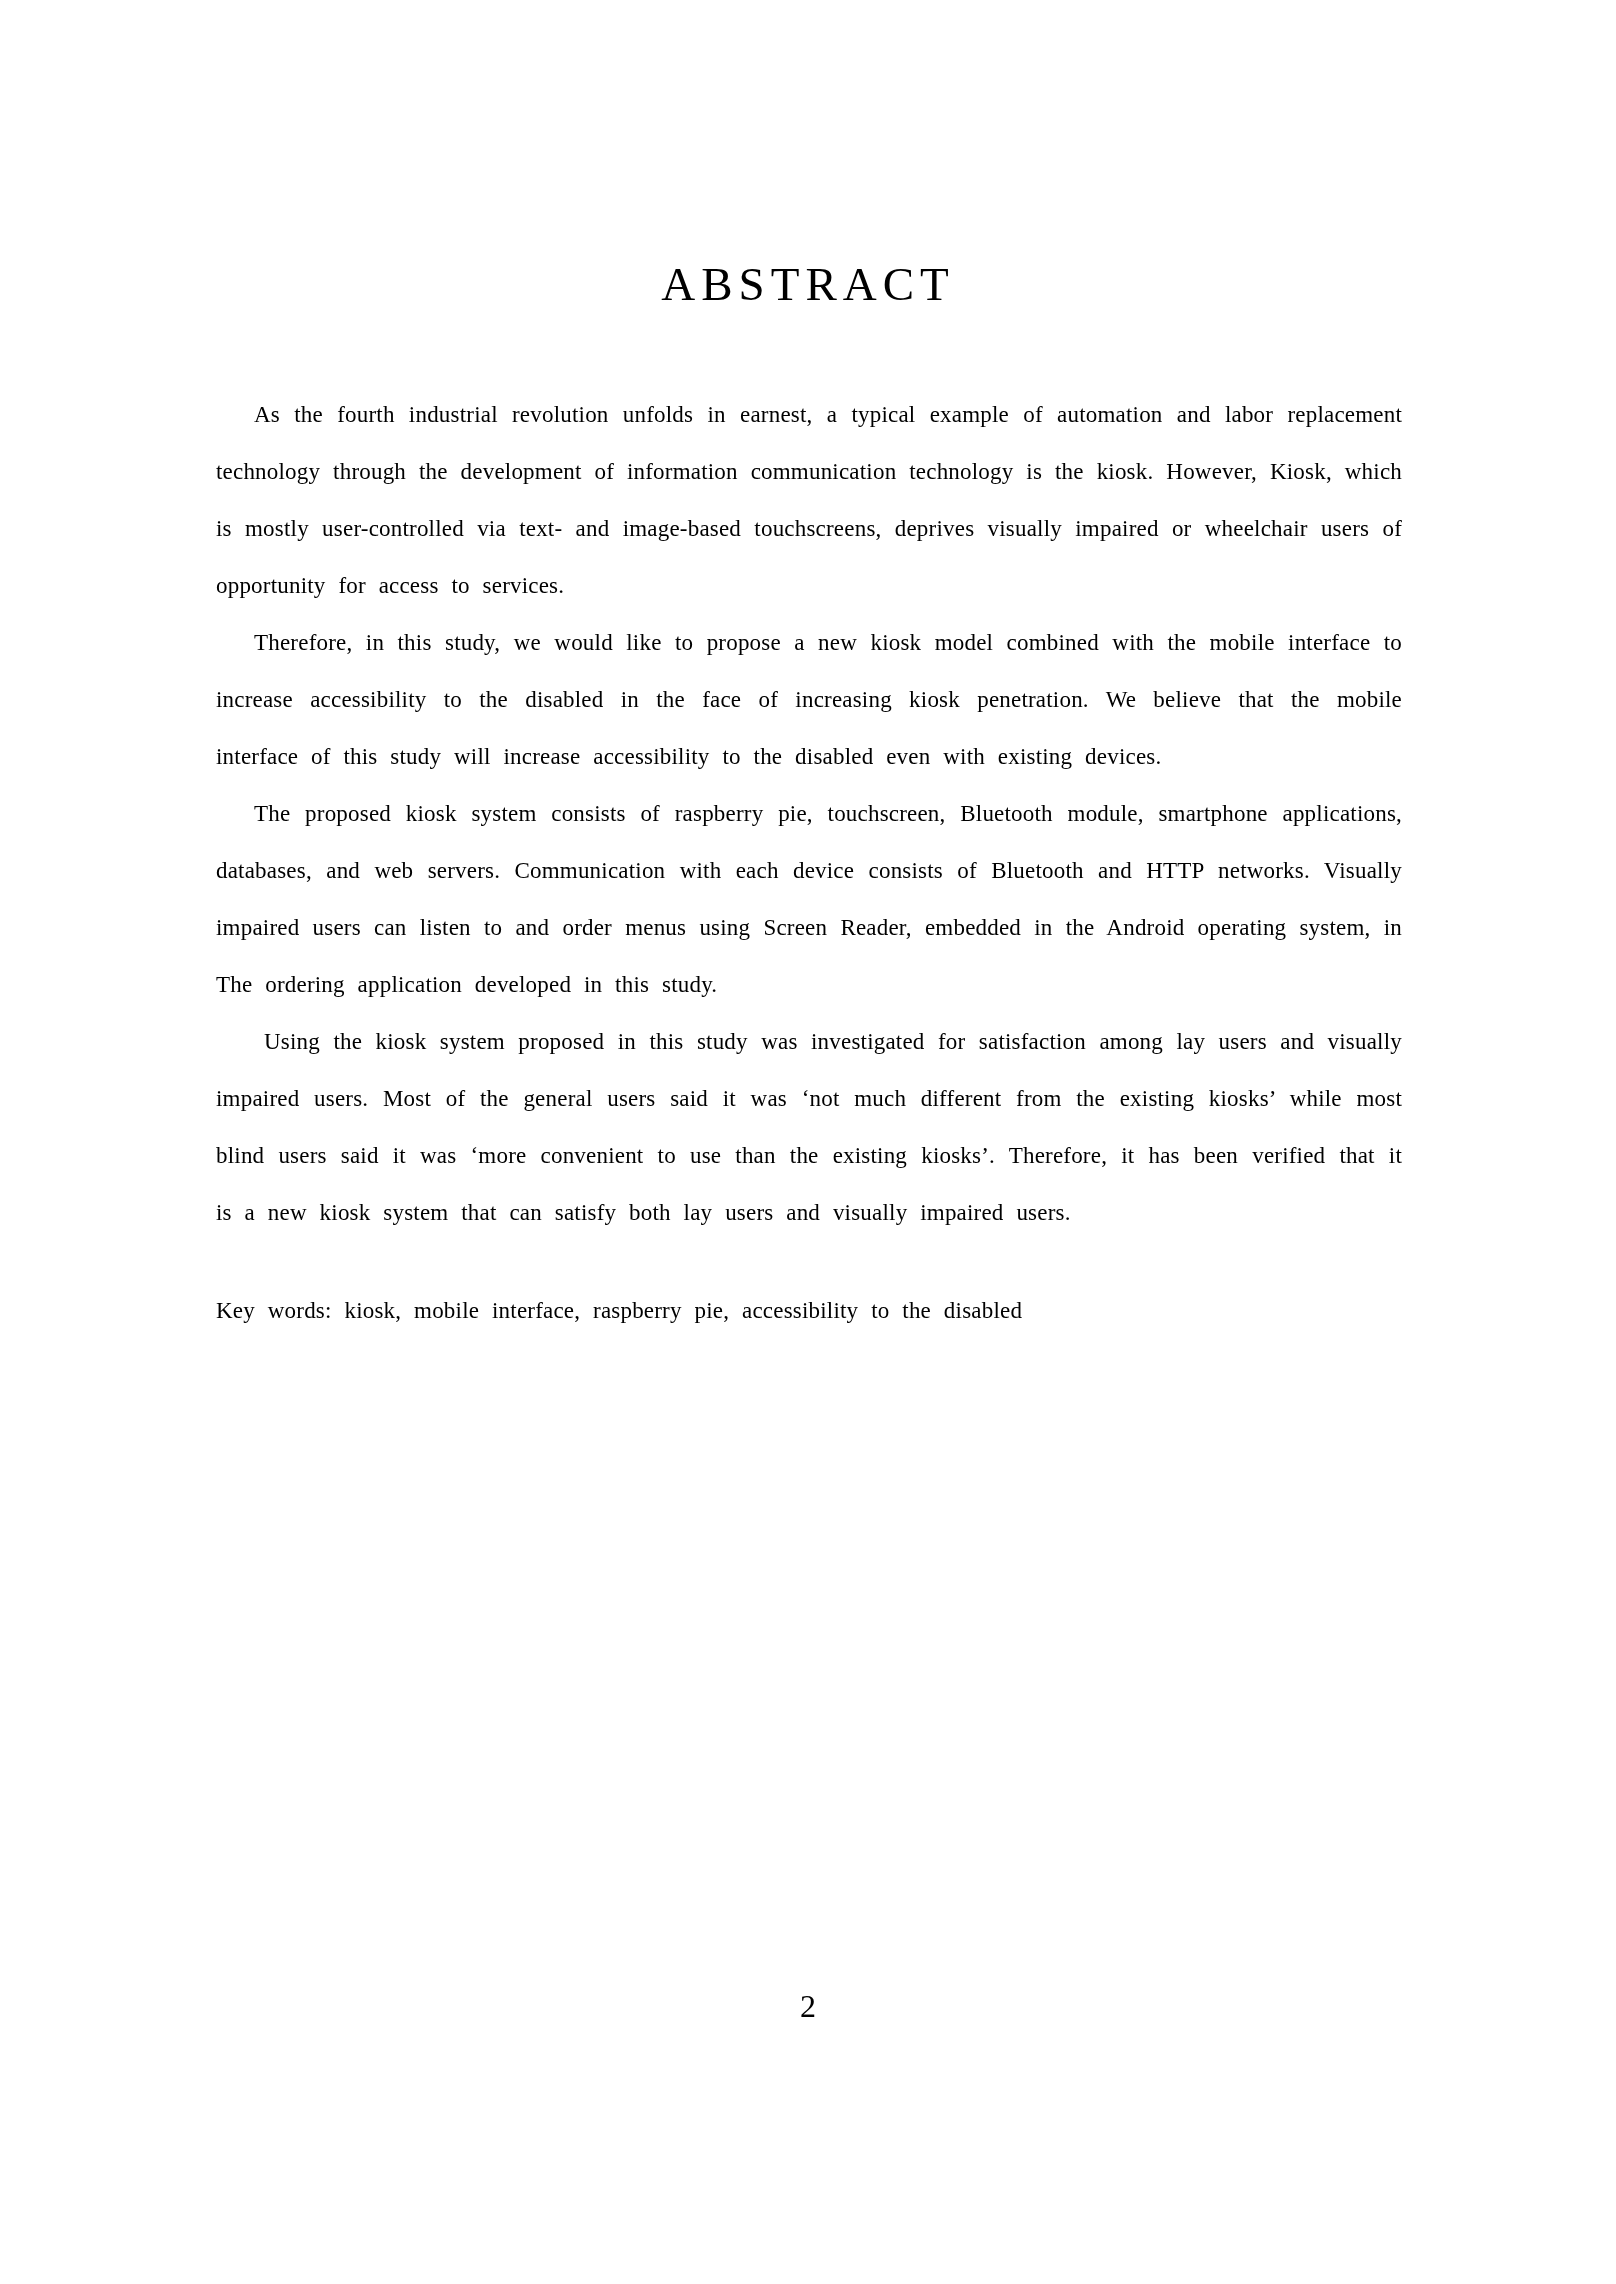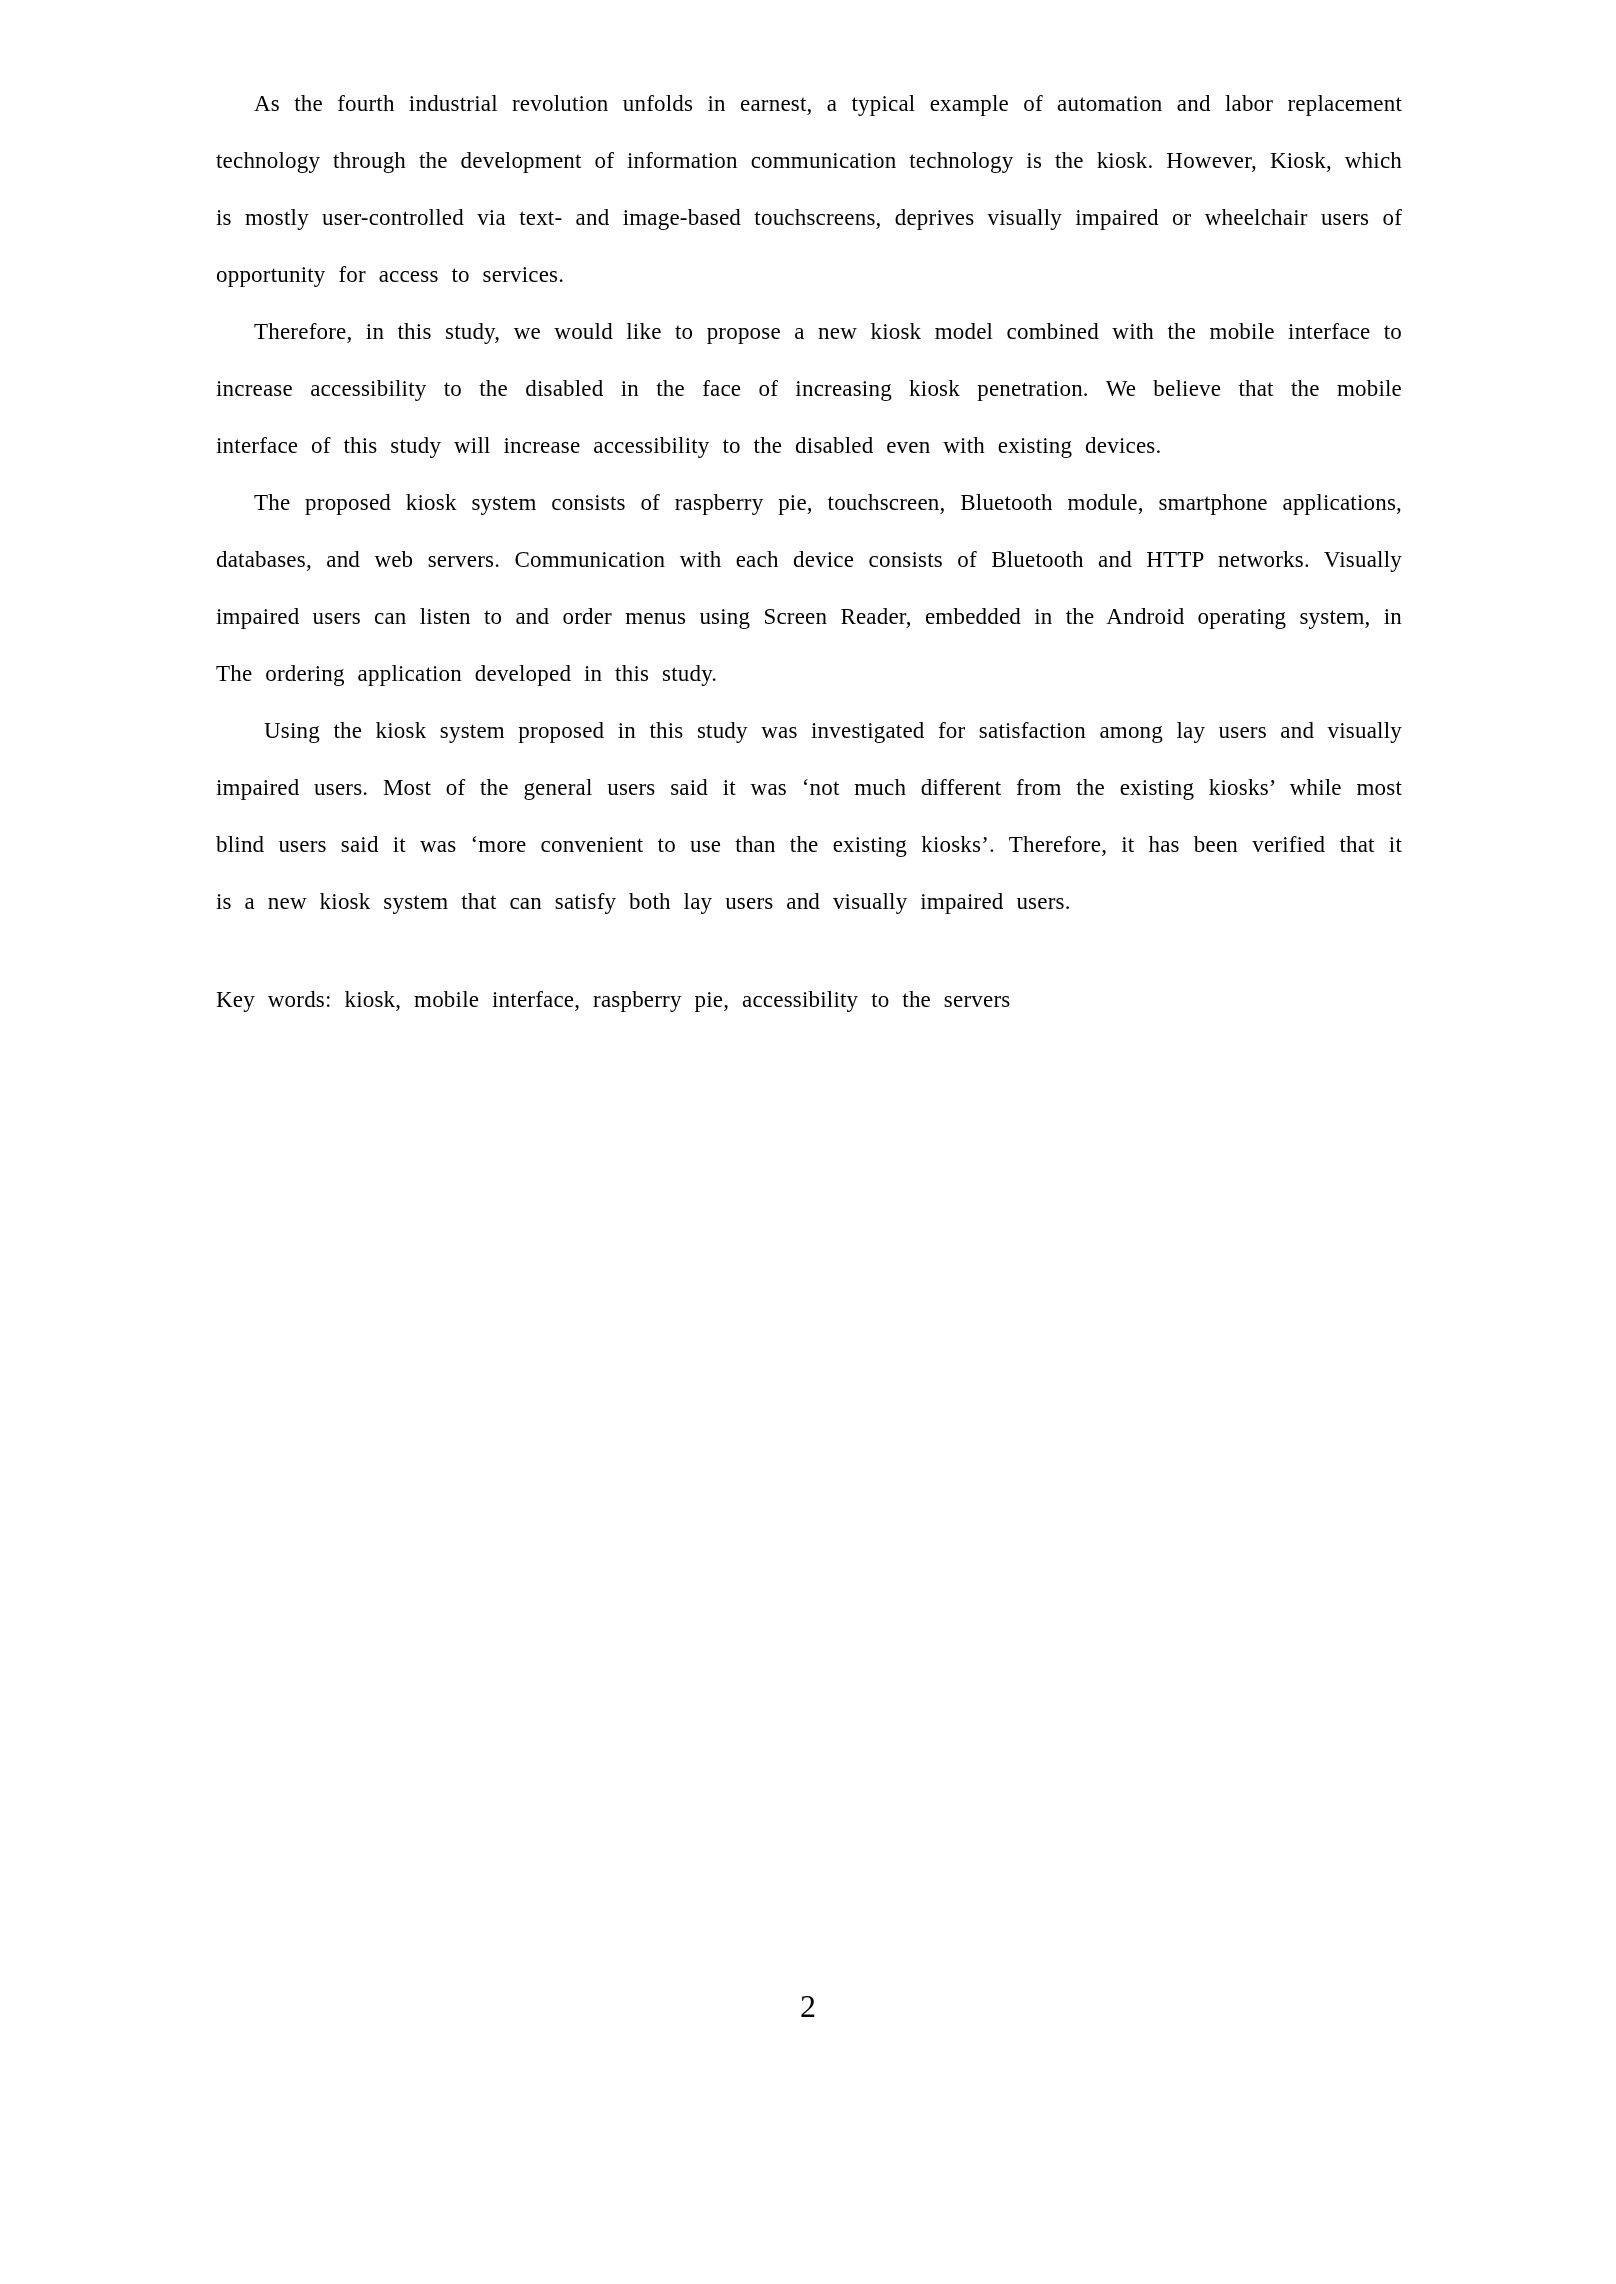--- a/index.html
+++ b/index.html
@@ -57,24 +57,25 @@
     width: 100%;
     text-align: center;
     font-size: 32px;
     line-height: 38px;
   }
 </style>
 </head>
 <body>
 
 <div class="page">
+  <h1 class="title">ABSTRACT</h1>
 
   <div class="content">
     <p class="para">As the fourth industrial revolution unfolds in earnest, a typical example of automation and labor replacement technology through the development of information communication technology is the kiosk. However, Kiosk, which is mostly user-controlled via text- and image-based touchscreens, deprives visually impaired or wheelchair users of opportunity for access to services.</p>
     <p class="para">Therefore, in this study, we would like to propose a new kiosk model combined with the mobile interface to increase accessibility to the disabled in the face of increasing kiosk penetration. We believe that the mobile interface of this study will increase accessibility to the disabled even with existing devices.</p>
     <p class="para">The proposed kiosk system consists of raspberry pie, touchscreen, Bluetooth module, smartphone applications, databases, and web servers. Communication with each device consists of Bluetooth and HTTP networks. Visually impaired users can listen to and order menus using Screen Reader, embedded in the Android operating system, in The ordering application developed in this study.</p>
     <p class="para para-4">Using the kiosk system proposed in this study was investigated for satisfaction among lay users and visually impaired users. Most of the general users said it was ‘not much different from the existing kiosks’ while most blind users said it was ‘more convenient to use than the existing kiosks’. Therefore, it has been verified that it is a new kiosk system that can satisfy both lay users and visually impaired users.</p>
-    <p class="keywords">Key words: kiosk, mobile interface, raspberry pie, accessibility to the servers</p>
+    <p class="keywords">Key words: kiosk, mobile interface, raspberry pie, accessibility to the disabled</p>
   </div>
 
   <div class="page-number">2</div>
 </div>
 
 
 </body></html>

